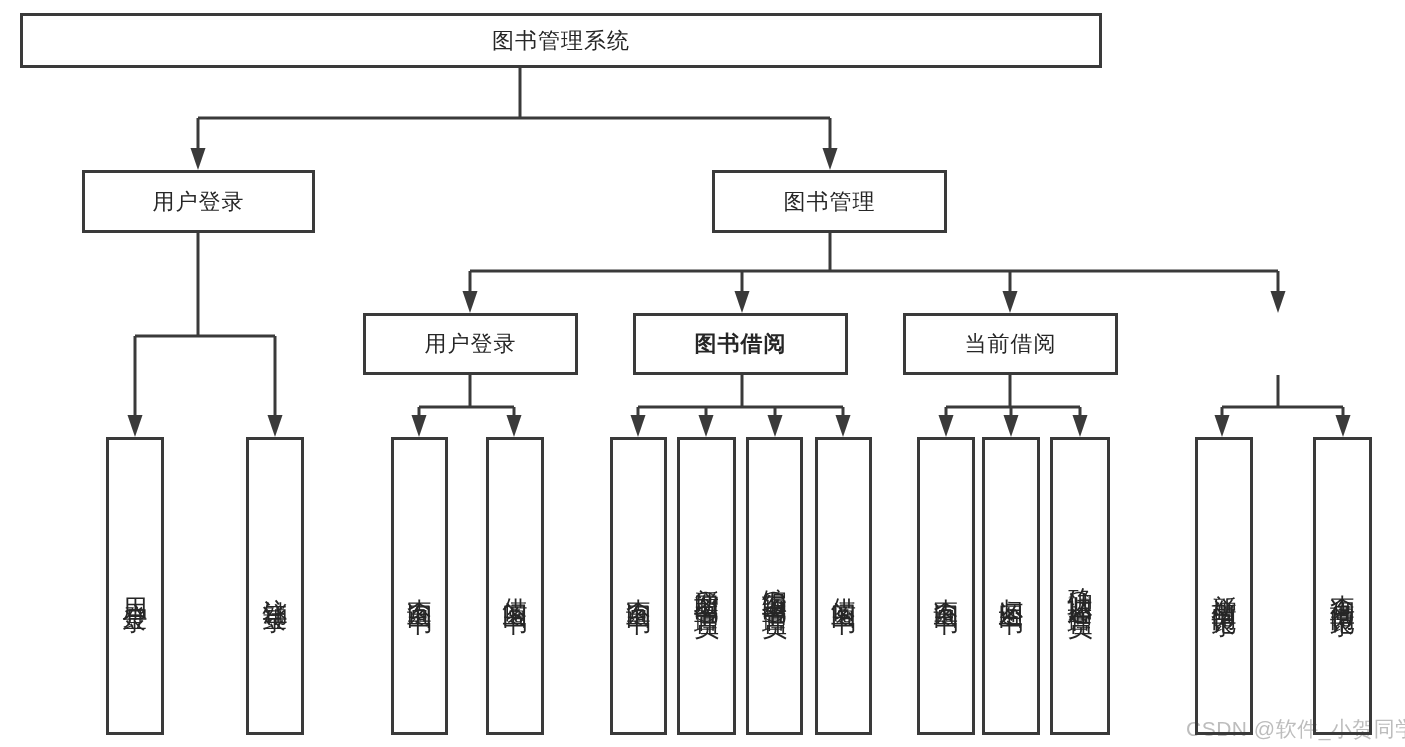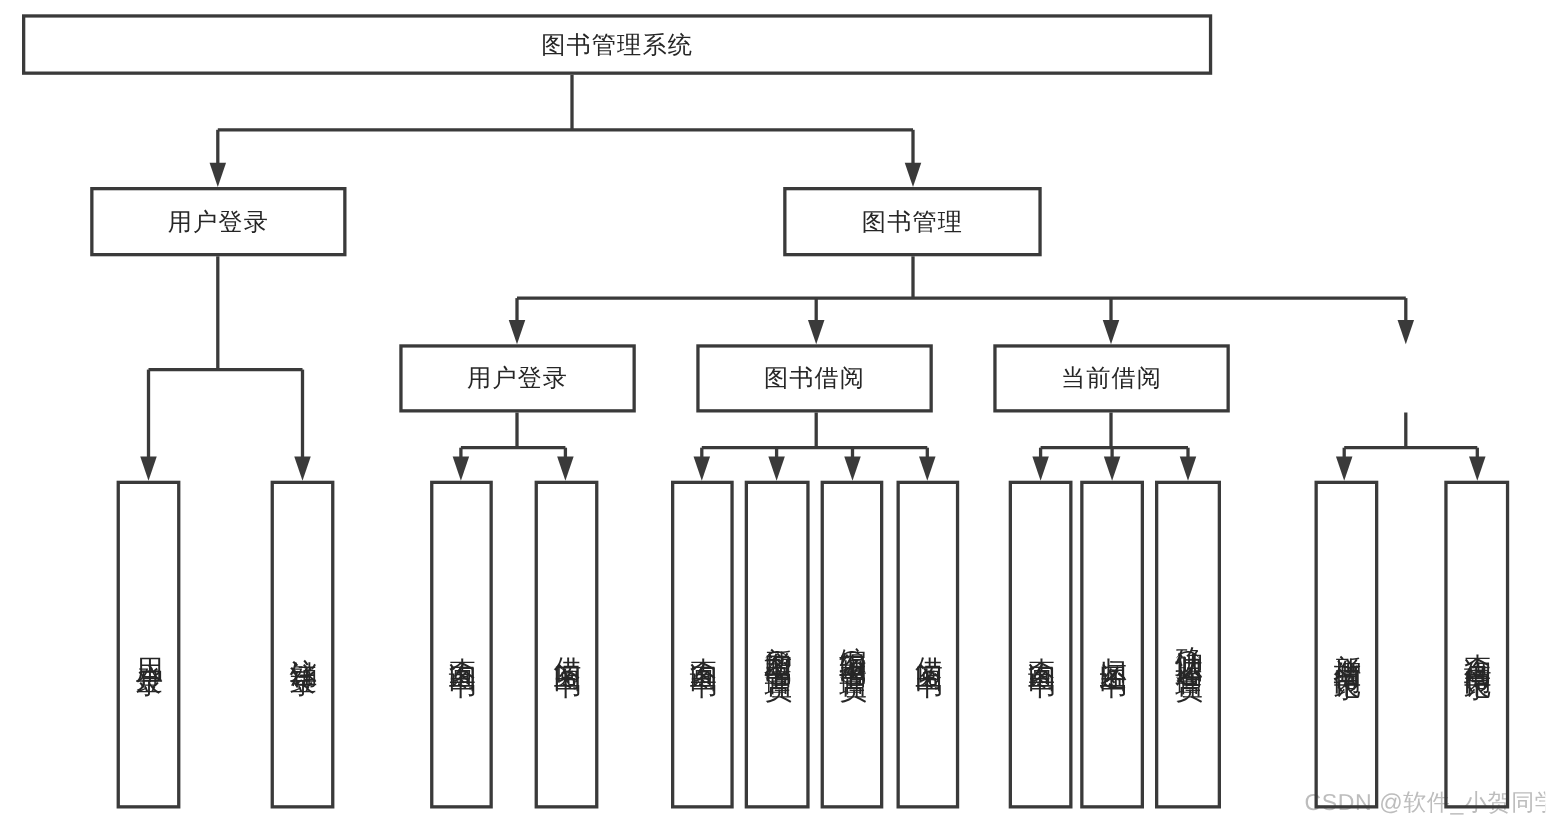--- a/index.html
+++ b/index.html
@@ -153,21 +153,21 @@
   <div class="node" style="left:82px;top:170px;width:233px;height:63px;">
     <span class="lbl">用户登录</span>
   </div>
   <div class="node" style="left:712px;top:170px;width:235px;height:63px;">
     <span class="lbl">图书管理</span>
   </div>
 
   <div class="node" style="left:363px;top:313px;width:215px;height:62px;">
     <span class="lbl">用户登录</span>
   </div>
-  <div class="node" style="left:633px;top:313px;width:215px;height:62px;">
+  <div class="node" style="left:633px;top:313px;width:215px;height:62px;font-weight:bold;">
     <span class="lbl">图书借阅</span>
   </div>
   <div class="node" style="left:903px;top:313px;width:215px;height:62px;text-align:center;">
     <span class="lbl">当前借阅</span>
   </div>
 
   <div class="node leaf" style="left:106px;top:437px;width:58px;height:298px;">
     <span class="lbl">用户登录</span>
   </div>
   <div class="node leaf" style="left:246px;top:437px;width:58px;height:298px;">

